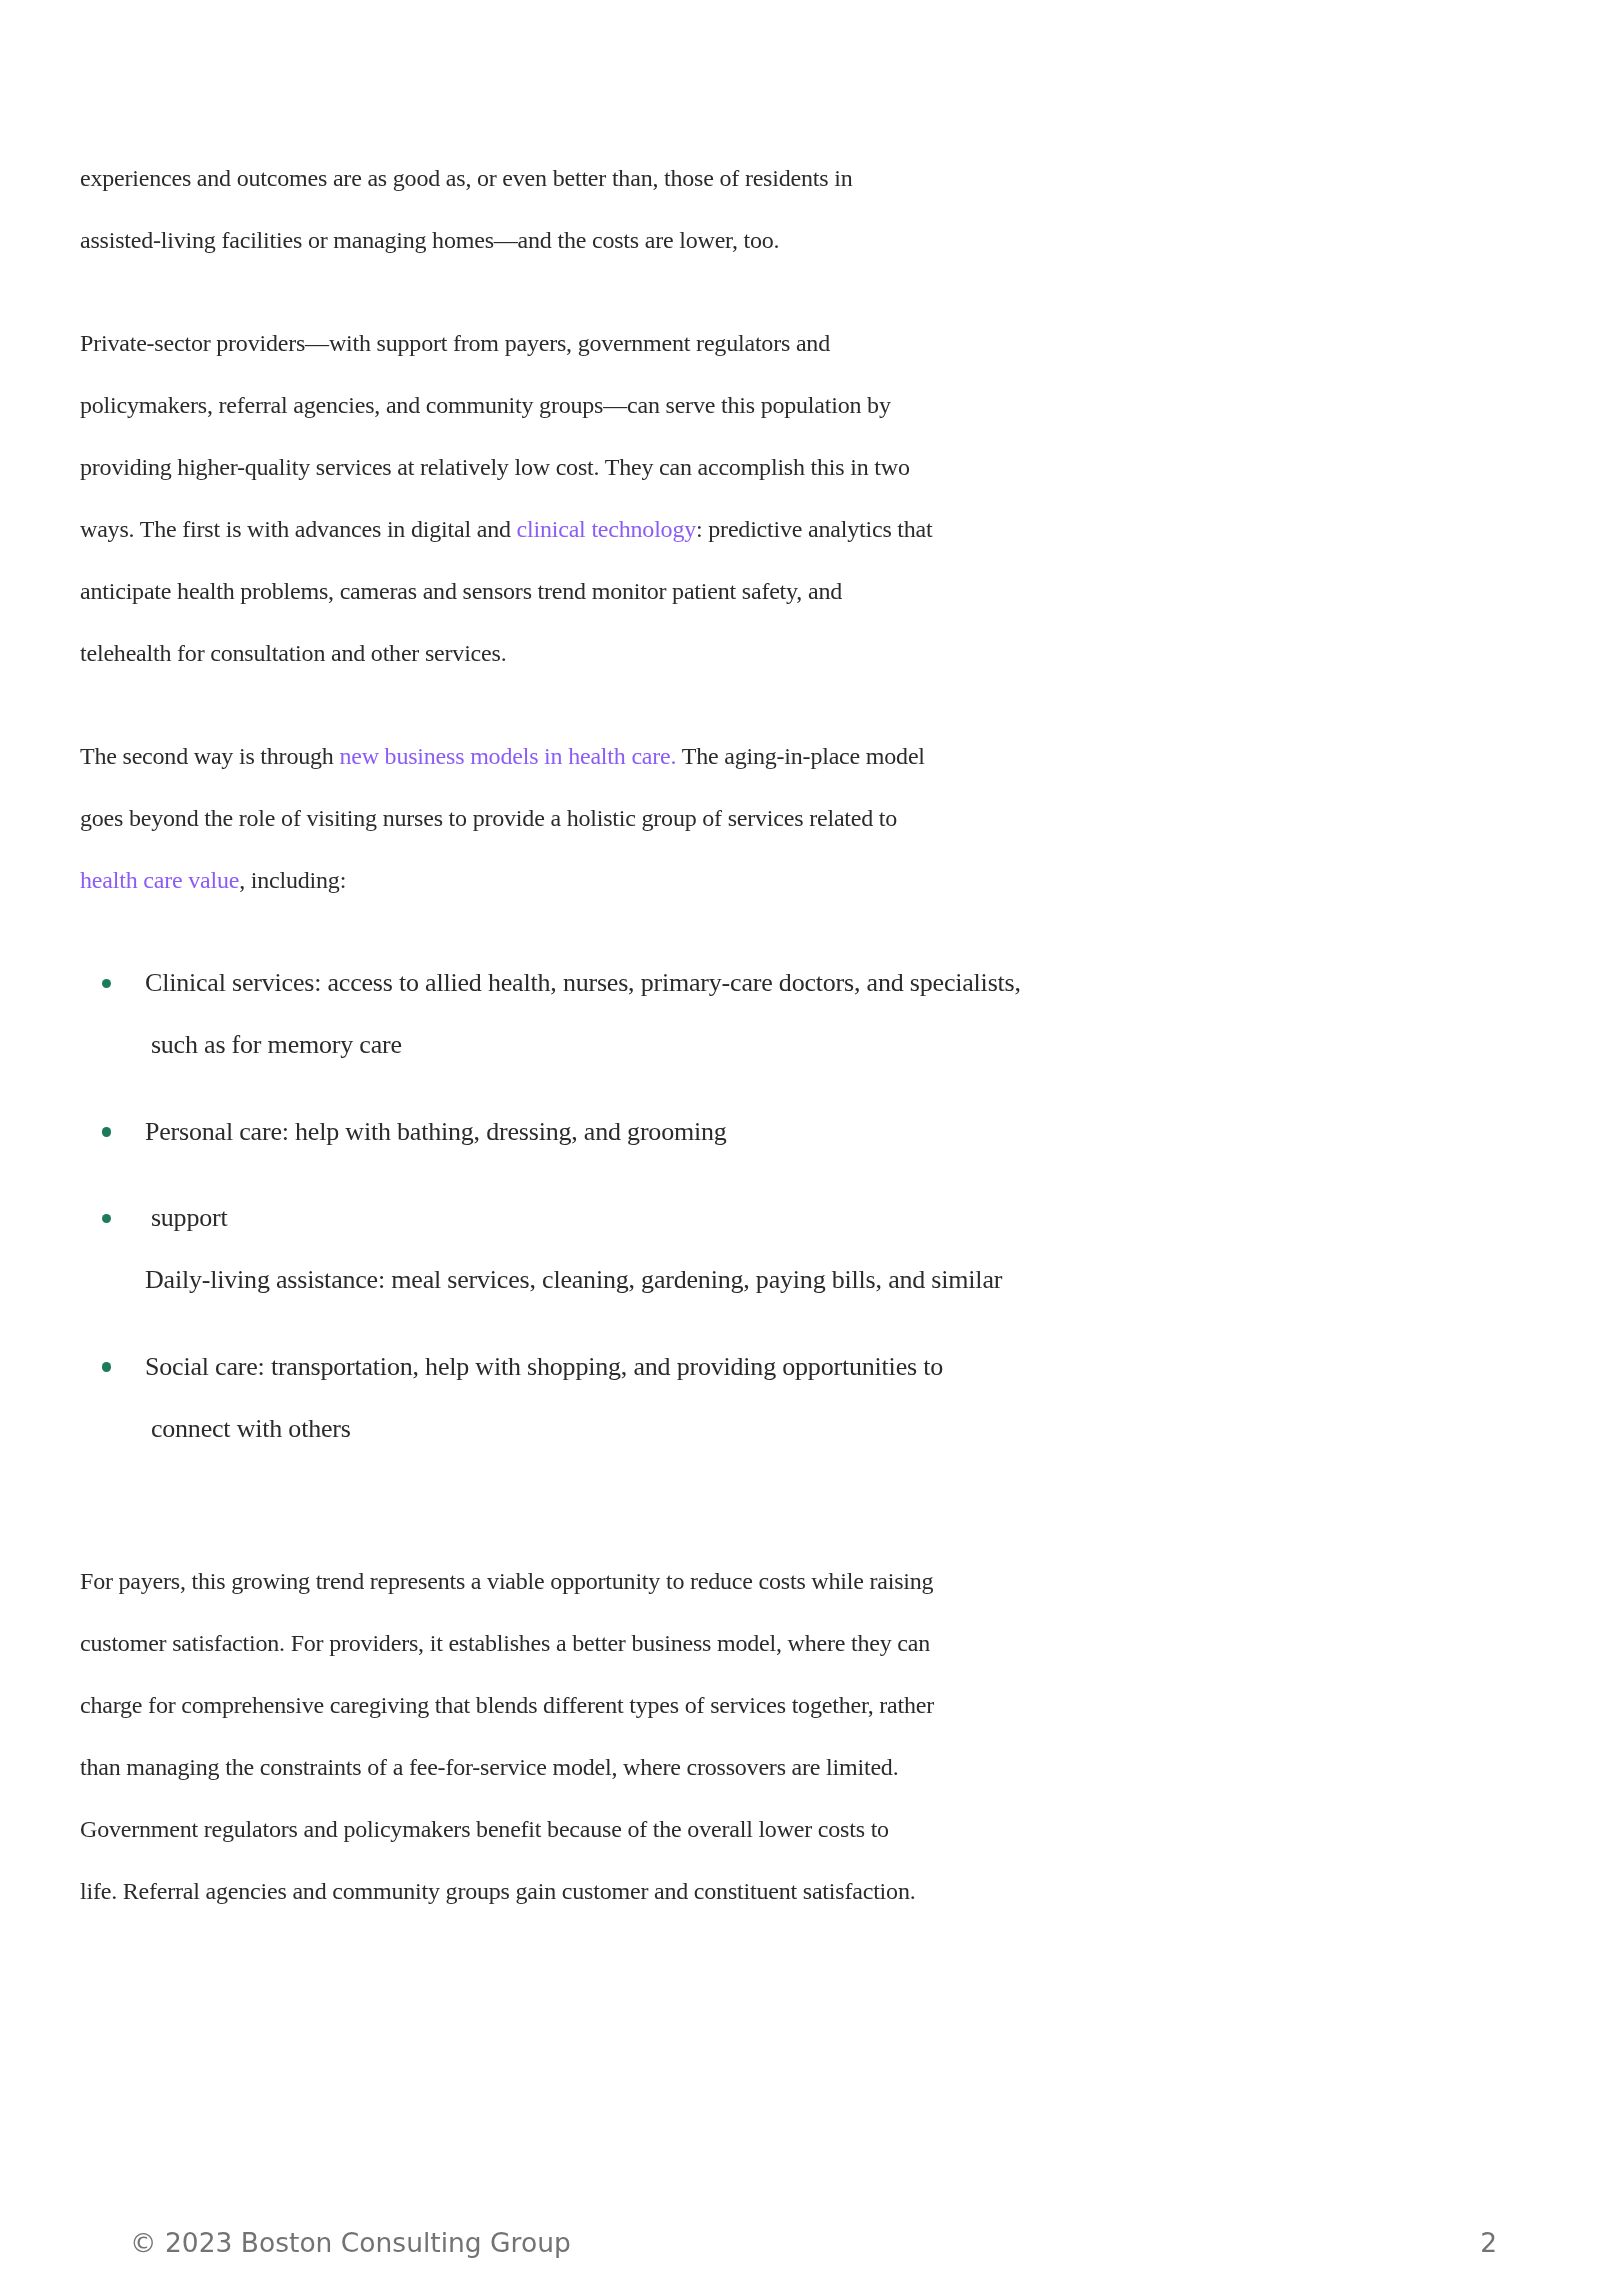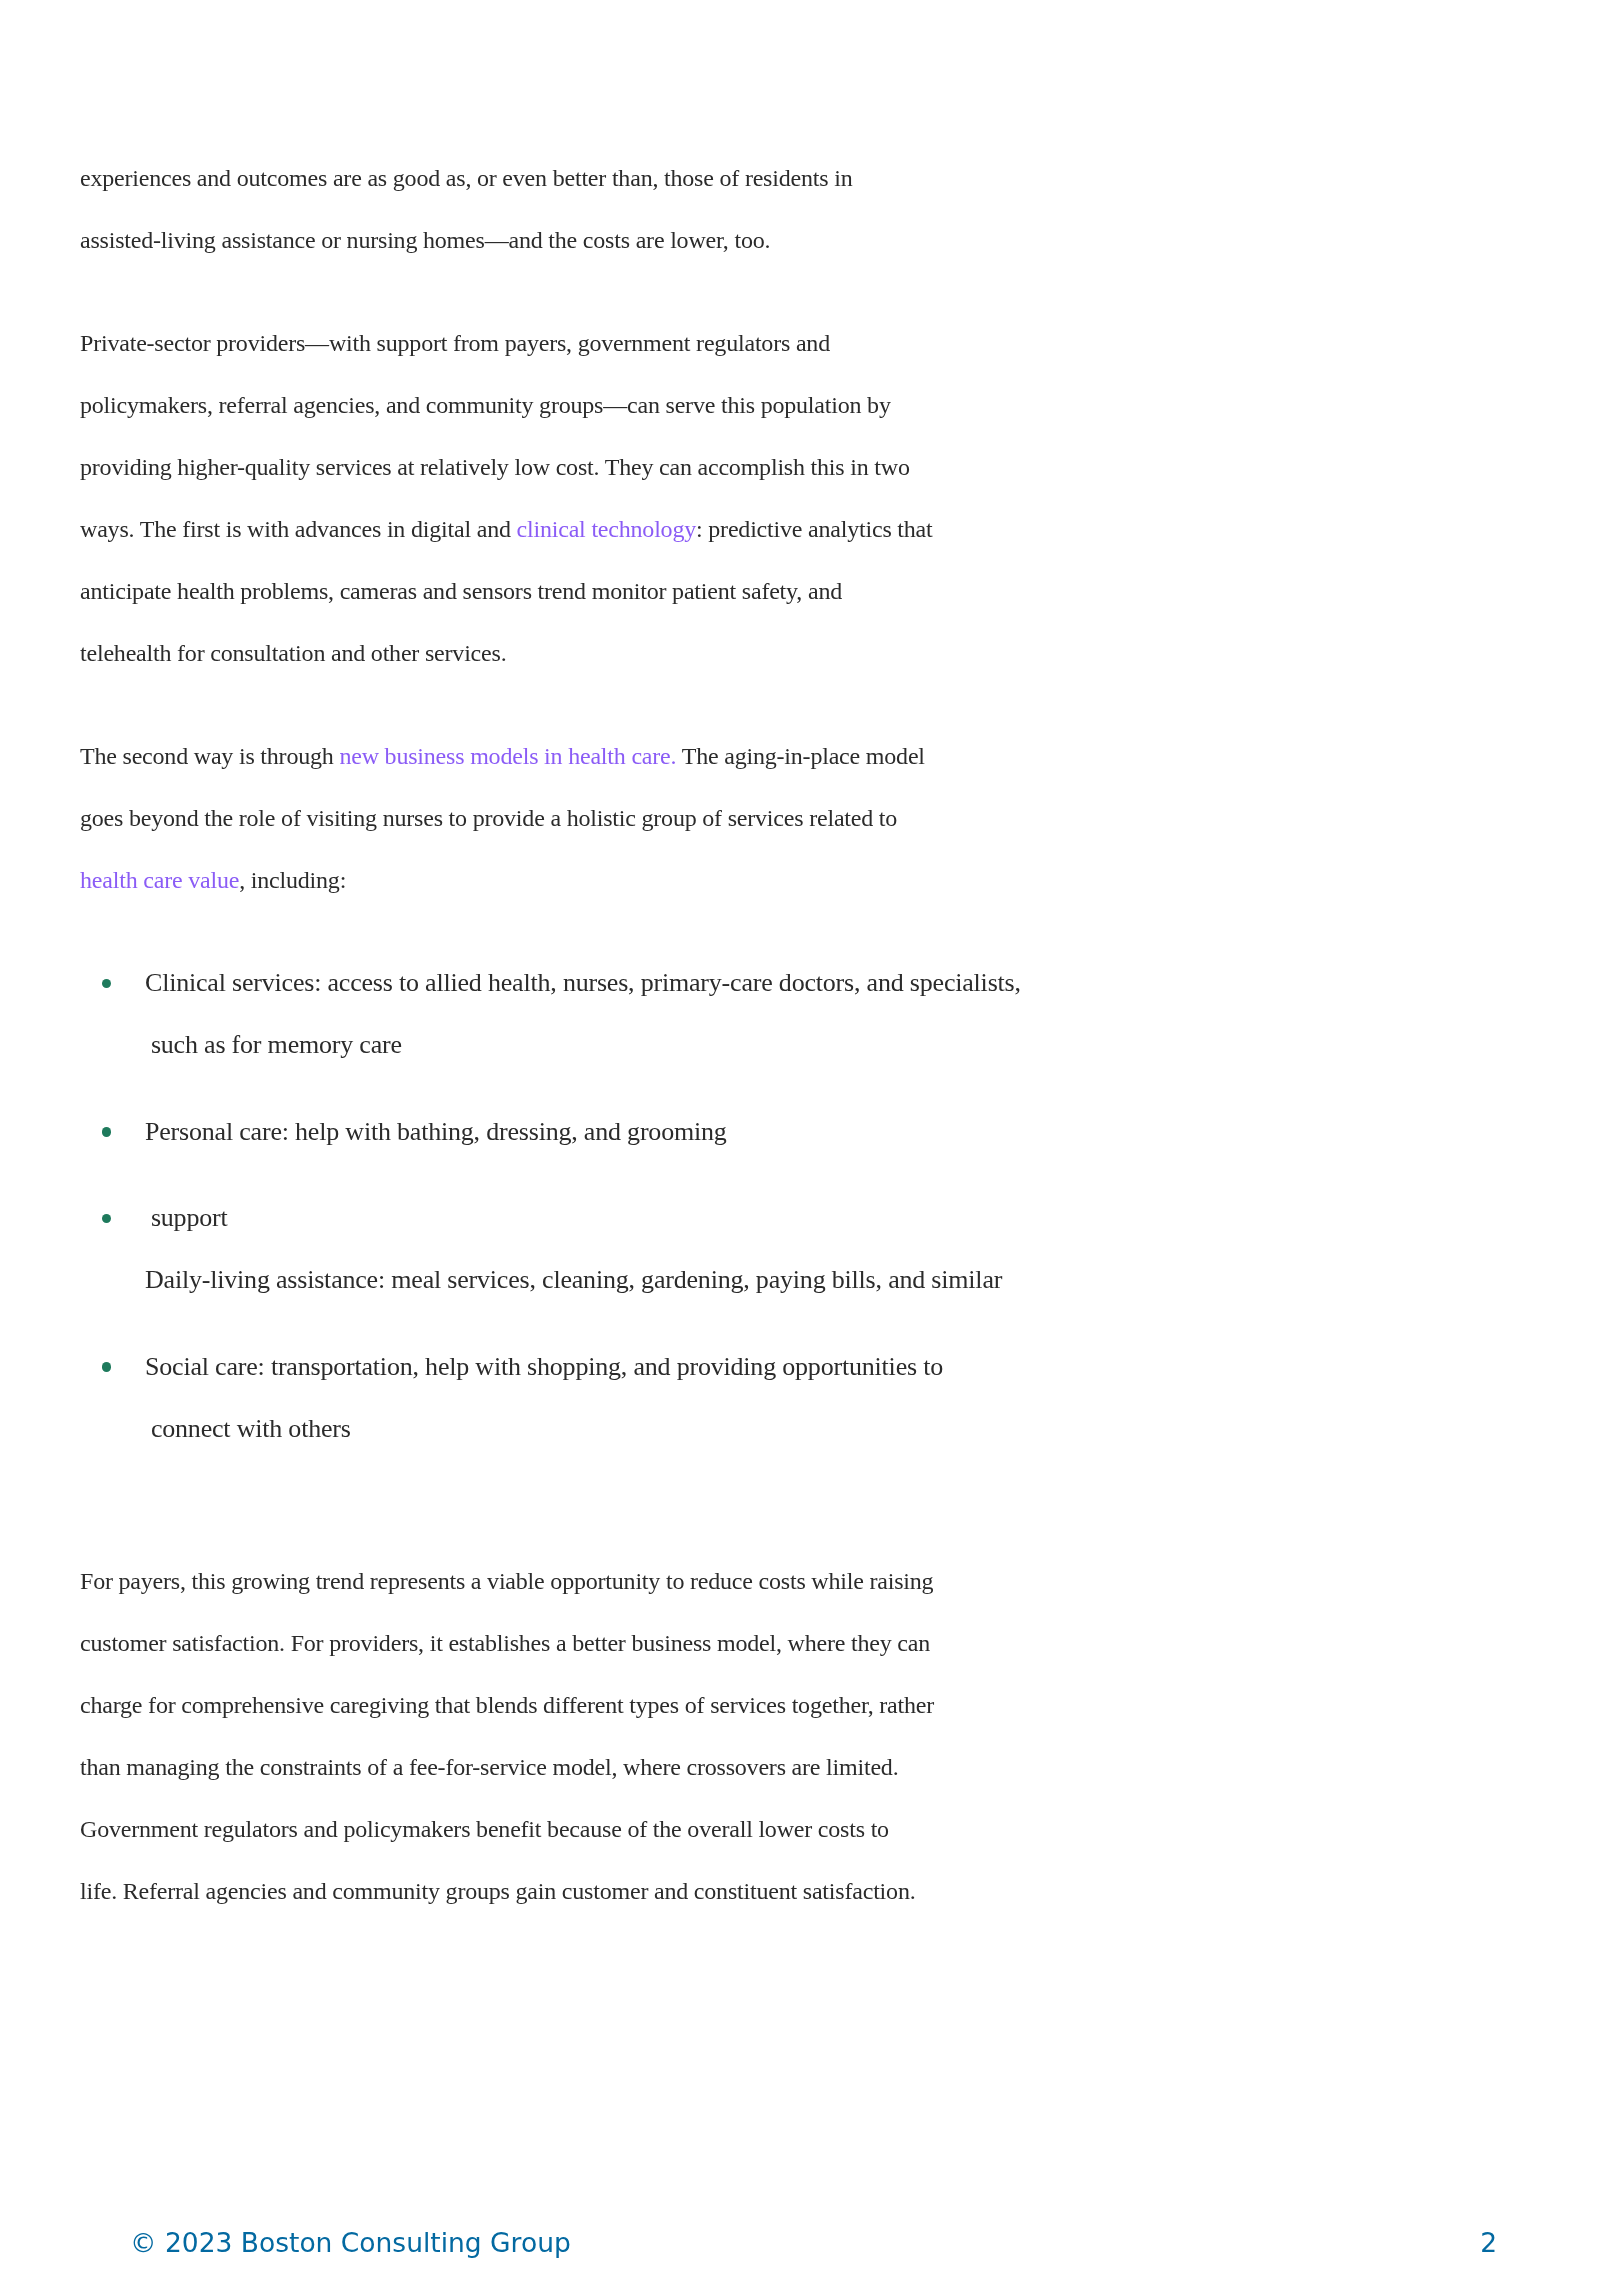--- a/index.html
+++ b/index.html
@@ -64,33 +64,33 @@
       border-radius: 50%;
       background: #1e7a5c;
     }
     .footer {
       position: absolute;
       top: 2227px;
       left: 130px;
       width: 1367px;
       font-family: "DejaVu Sans", "Liberation Sans", sans-serif;
       font-size: 26.5px;
-      color: #0369a1;
+      color: #737373;
       display: flex;
       justify-content: space-between;
     }
   </style>
 </head>
 <body>
 
 <div class="page">
 
   <p class="para">
     <span class="line">experiences and outcomes are as good as, or even better than, those of residents in</span>
-    <span class="line">assisted-living assistance or nursing homes—and the costs are lower, too.</span>
+    <span class="line">assisted-living facilities or managing homes—and the costs are lower, too.</span>
   </p>
 
   <p class="para">
     <span class="line">Private-sector providers—with support from payers, government regulators and</span>
     <span class="line">policymakers, referral agencies, and community groups—can serve this population by</span>
     <span class="line">providing higher-quality services at relatively low cost. They can accomplish this in two</span>
     <span class="line"><span>ways. The first is with advances in digital and </span><a class="link">clinical technology</a><span>: predictive analytics that</span></span>
     <span class="line">anticipate health problems, cameras and sensors trend monitor patient safety, and</span>
     <span class="line">telehealth for consultation and other services.</span>
   </p>

